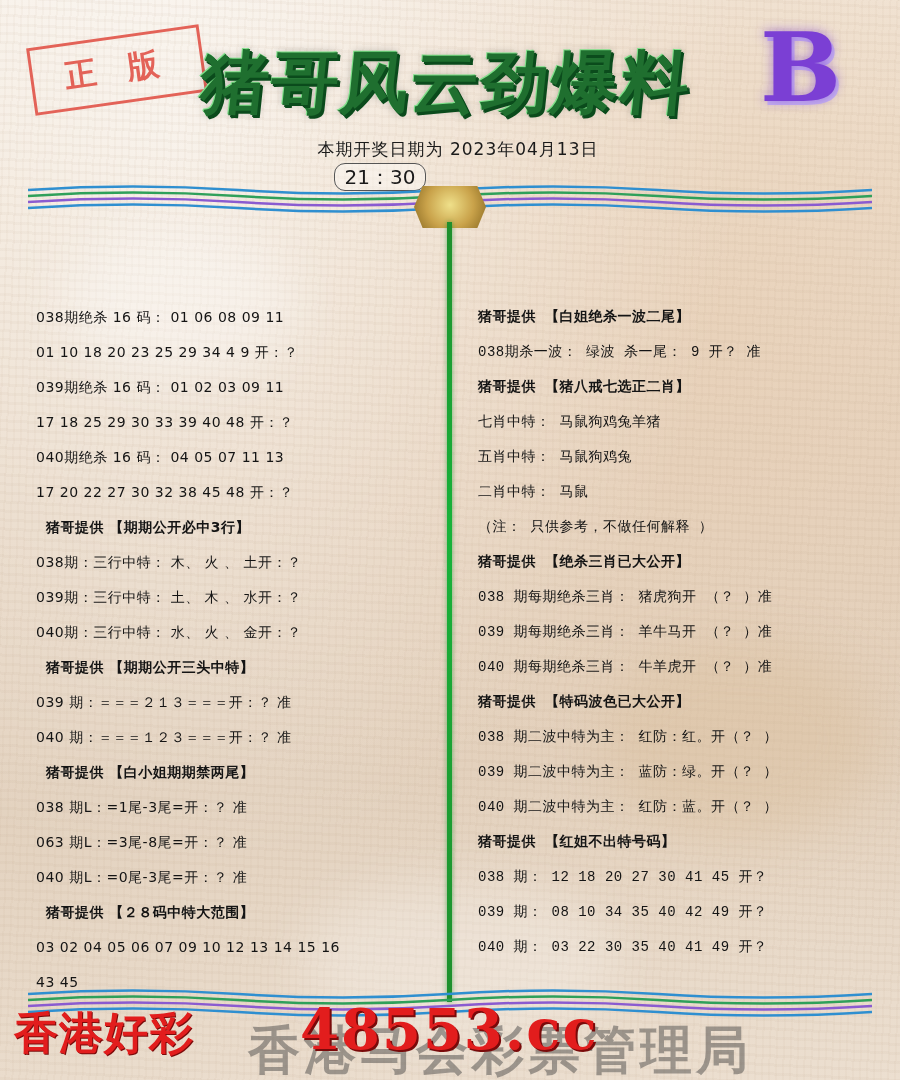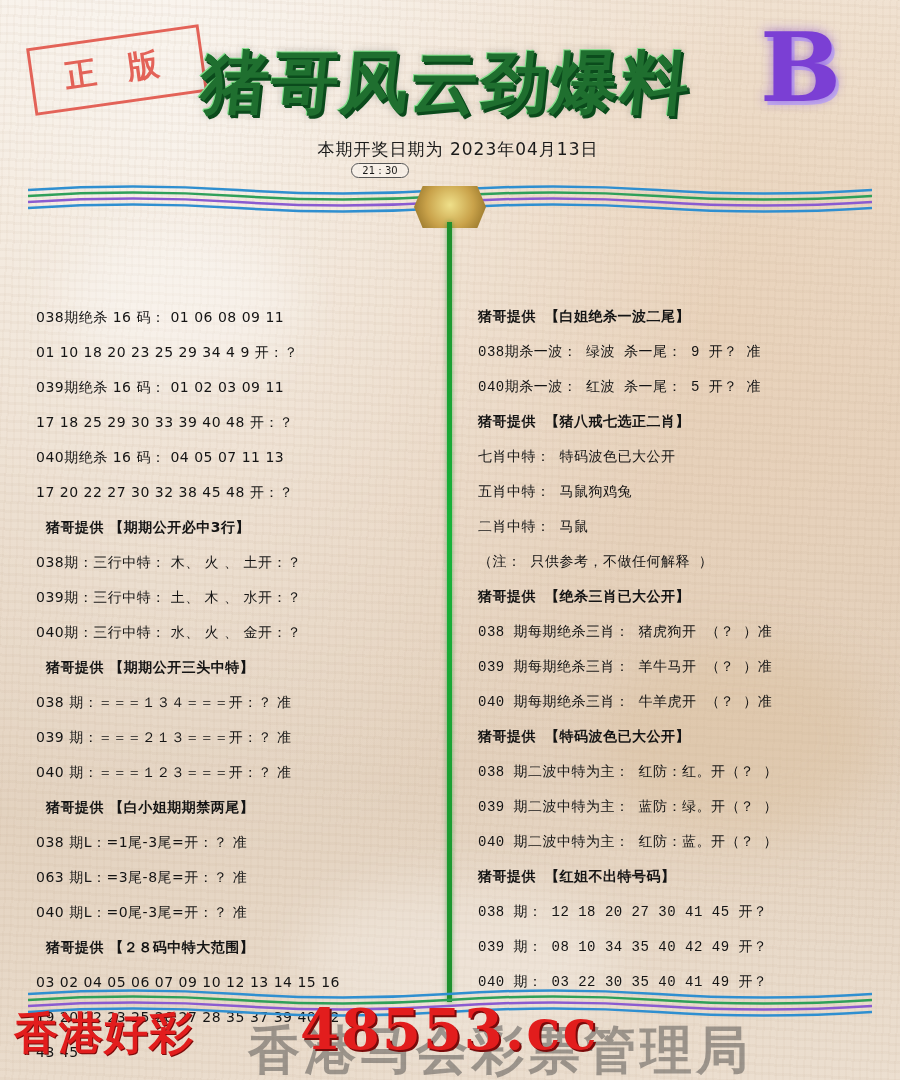--- a/index.html
+++ b/index.html
@@ -61,21 +61,21 @@
     font-weight:bold;font-size:96px;line-height:96px;
     color:#7b3fd4;
     text-shadow:0 0 12px rgba(120,60,210,.6), 3px 4px 0 #c7b4ef;
   }
   .draw-line{
     position:absolute;left:8px;top:138px;width:900px;text-align:center;
     font-size:17px;color:#1a1a1a;letter-spacing:1px;
   }
   .draw-time{
     position:absolute;left:0;top:164px;width:760px;text-align:center;
-    font-size:10px;color:#1a1a1a;
+    font-size:20px;color:#1a1a1a;
   }
   .draw-time span{border:1px solid #555;border-radius:11px;padding:1px 10px;background:rgba(255,255,255,.35);}
 
   
   .waves{position:absolute;left:28px;width:844px;height:34px;}
   .waves.top{top:182px;}
   .waves.bottom{top:986px;}
   .waves svg{display:block;}
 
   .medallion{
@@ -160,39 +160,36 @@
     <div class="row">01  10  18  20  23  25  29  34  4 9 开：？</div>
     <div class="row">039期绝杀 16 码：   01  02  03  09  11</div>
     <div class="row">17  18  25  29  30  33  39  40  48  开：？</div>
     <div class="row">040期绝杀 16 码：   04  05  07  11  13</div>
     <div class="row">17  20  22  27  30  32  38  45  48  开：？</div>
     <div class="row head indent">猪哥提供    【期期公开必中3行】</div>
     <div class="row">038期：三行中特：  木、   火 、 土开：？</div>
     <div class="row">039期：三行中特：  土、   木 、  水开：？</div>
     <div class="row">040期：三行中特：  水、  火 、  金开：？</div>
     <div class="row head indent">猪哥提供    【期期公开三头中特】</div>
-    <div class="row">038 期：＝＝＝１３４＝＝＝开：？ 准</div>
     <div class="row">039 期：＝＝＝２１３＝＝＝开：？ 准</div>
     <div class="row">040 期：＝＝＝１２３＝＝＝开：？ 准</div>
     <div class="row head indent">猪哥提供    【白小姐期期禁两尾】</div>
     <div class="row">038 期L：=1尾-3尾=开：？ 准</div>
     <div class="row">063 期L：=3尾-8尾=开：？ 准</div>
     <div class="row">040 期L：=0尾-3尾=开：？ 准</div>
     <div class="row head indent">猪哥提供    【２８码中特大范围】</div>
     <div class="row">03 02 04 05 06 07 09 10 12 13 14 15 16</div>
-    <div class="row">19 20 22 23 25 26 27 28 35 37 39 40 42</div>
     <div class="row">43 45</div>
   </div>
 
   <div class="col right">
     <div class="row head">猪哥提供    【白姐绝杀一波二尾】</div>
     <div class="row">038期杀一波：   绿波  杀一尾：  9 开？ 准</div>
-    <div class="row">040期杀一波：   红波  杀一尾：  5 开？ 准</div>
     <div class="row head">猪哥提供    【猪八戒七选正二肖】</div>
-    <div class="row">七肖中特：    特码波色已大公开</div>
+    <div class="row">七肖中特：    马鼠狗鸡兔羊猪</div>
     <div class="row">五肖中特：    马鼠狗鸡兔</div>
     <div class="row">二肖中特：    马鼠</div>
     <div class="row">（注：  只供参考，不做任何解释 ）</div>
     <div class="row head">猪哥提供    【绝杀三肖已大公开】</div>
     <div class="row">038 期每期绝杀三肖：   猪虎狗开 （？ ）准</div>
     <div class="row">039 期每期绝杀三肖：   羊牛马开 （？ ）准</div>
     <div class="row">040 期每期绝杀三肖：   牛羊虎开 （？ ）准</div>
     <div class="row head">猪哥提供    【特码波色已大公开】</div>
     <div class="row">038 期二波中特为主：   红防：红。开（？ ）</div>
     <div class="row">039 期二波中特为主：   蓝防：绿。开（？ ）</div>

